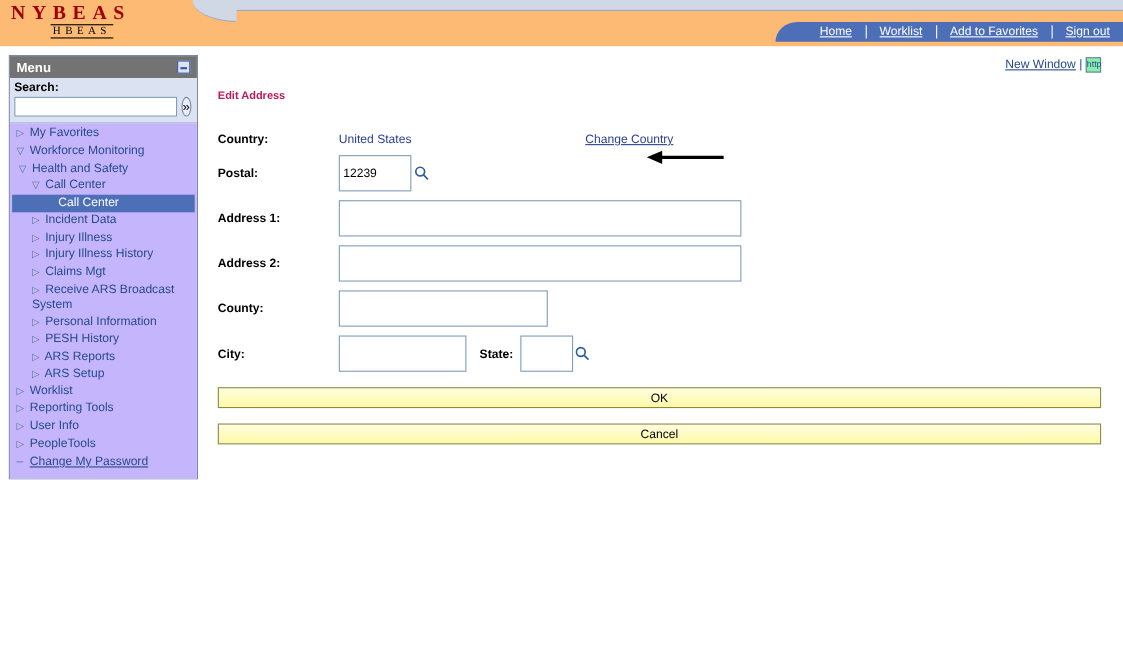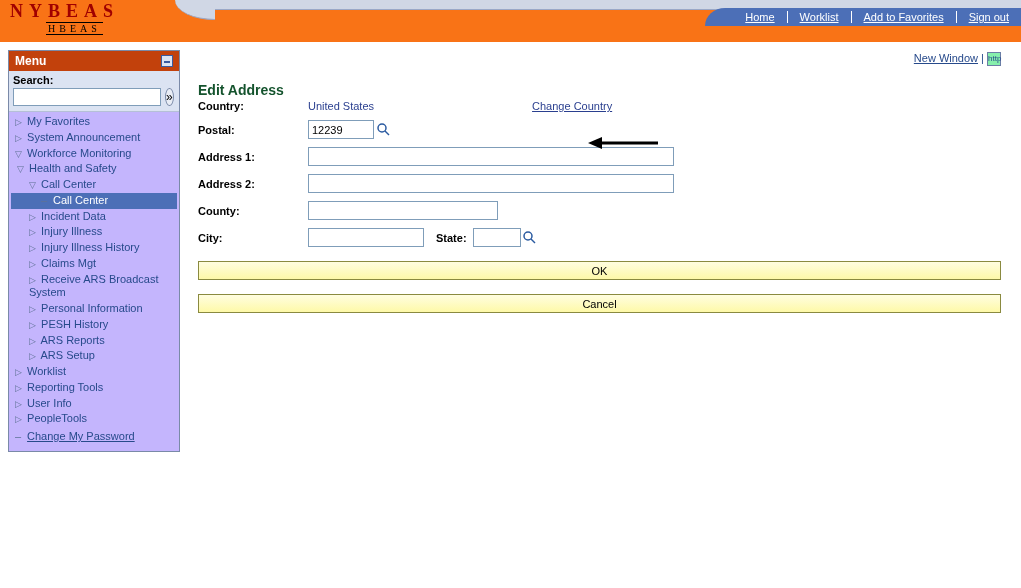--- a/index.html
+++ b/index.html
@@ -6,21 +6,21 @@
   body {
     margin: 0;
     font-family: Arial, Helvetica, sans-serif;
     font-size: 11px;
     color: #000;
     background: #fff;
   }
   .topbar {
     position: relative;
     height: 42px;
-    background: #f97316;
+    background: #fdba74;
   }
   .logo {
     position: absolute;
     left: 10px;
     top: 2px;
     font-family: "Times New Roman", serif;
     color: #a00000;
     letter-spacing: 6px;
     font-weight: bold;
     font-size: 18px;
@@ -61,21 +61,21 @@
     left: 0;
     width: 40px;
     height: 20px;
     background: #d0d7e5;
     border-bottom-left-radius: 40px 20px;
     border-bottom: 1px solid #9aa8c7;
   }
   .nav-pill {
     position: absolute;
     right: 0;
-    bottom: 16px;
+    bottom: 4px;
     height: 18px;
     background: #4c6fb7;
     border-top-left-radius: 20px 18px;
     padding-left: 28px;
     display: flex;
     align-items: center;
   }
   .nav-pill a {
     color: #fff;
     text-decoration: underline;
@@ -88,21 +88,21 @@
   .layout {
     display: flex;
     align-items: flex-start;
   }
   .sidebar {
     width: 172px;
     margin: 8px 0 0 8px;
     border: 1px solid #7a8aa8;
   }
   .menu-header {
-    background: #c2410c;
+    background: #737373;
     color: #fff;
     font-weight: bold;
     font-size: 12px;
     padding: 3px 6px;
     display: flex;
     justify-content: space-between;
     align-items: center;
   }
   .menu-collapse {
     width: 12px; height: 12px;
@@ -195,43 +195,43 @@
     width: 14px; height: 14px;
     border: 1px solid #6b7ea6;
     vertical-align: middle;
     font-size: 8px;
     line-height: 12px;
     text-align: center;
     color: #274a8b;
     background: #86efac;
   }
   .page-title {
-    color: #14532d;
-    font-weight: bold;
-    font-size: 14px;
-    margin-bottom: 2px;
+    color: #be185d;
+    font-weight: bold;
+    font-size: 10px;
+    margin-bottom: 28px;
   }
   .form-row {
     display: flex;
     align-items: center;
     margin-bottom: 8px;
   }
   .form-label {
     width: 110px;
     font-weight: bold;
     color: #000;
   }
   .form-value {
     color: #2a3f8f;
   }
   .link { color: #2a3f8f; text-decoration: underline; cursor: pointer; }
   .country-row .link { margin-left: 158px; }
   input.text {
     border: 1px solid #7f9db9;
-    height: 19px;
+    height: 33px;
     font-size: 11px;
     padding: 0 3px;
   }
   .w-postal { width: 66px; }
   .w-addr { width: 366px; }
   .w-county { width: 190px; }
   .w-city { width: 116px; }
   .w-state { width: 48px; }
   .lookup {
     width: 14px; height: 14px;
@@ -293,21 +293,20 @@
       <label>Search:</label>
       <div class="search-row">
         <input type="text" value="" style="">
         <div class="go-btn">
           <span>»</span>
         </div>
       </div>
     </div>
     <div class="tree">
       <div class="tree-item"><span class="arrow arrow-right"></span> <span>My Favorites</span></div>
-      <div class="tree-item"><span class="arrow arrow-right"></span> <span>System Announcement</span></div>
       <div class="tree-item"><span class="arrow arrow-down"></span> <span>Workforce Monitoring</span></div>
       <div class="tree-item lvl1"><span class="arrow arrow-down"></span> <span>Health and Safety</span></div>
       <div class="tree-item lvl2"><span class="arrow arrow-down"></span> <span>Call Center</span></div>
       <div class="tree-item lvl3 selected"><span class="arrow dash"></span> <span>Call Center</span></div>
       <div class="tree-item lvl2"><span class="arrow arrow-right"></span> <span>Incident Data</span></div>
       <div class="tree-item lvl2"><span class="arrow arrow-right"></span> <span>Injury Illness</span></div>
       <div class="tree-item lvl2"><span class="arrow arrow-right"></span> <span>Injury Illness History</span></div>
       <div class="tree-item lvl2"><span class="arrow arrow-right"></span> <span>Claims Mgt</span></div>
       <div class="tree-item lvl2"><span class="arrow arrow-right"></span> <span>Receive ARS Broadcast System</span></div>
       <div class="tree-item lvl2"><span class="arrow arrow-right"></span> <span>Personal Information</span></div>

